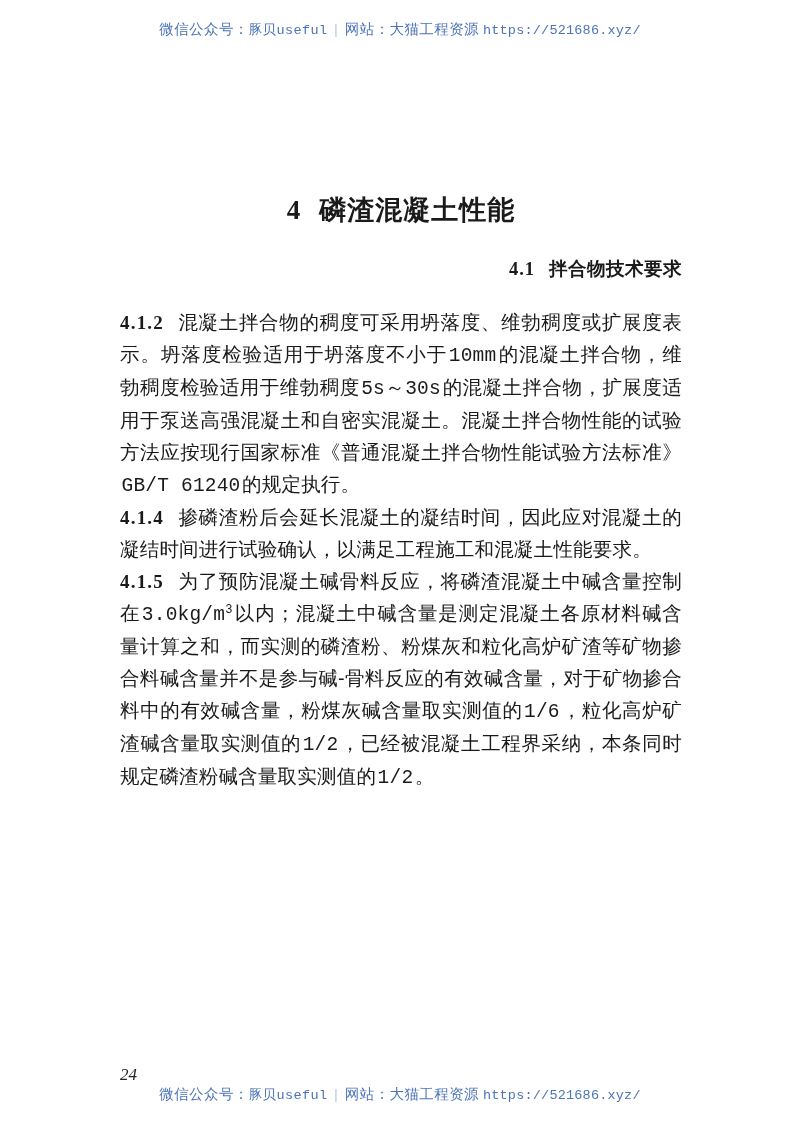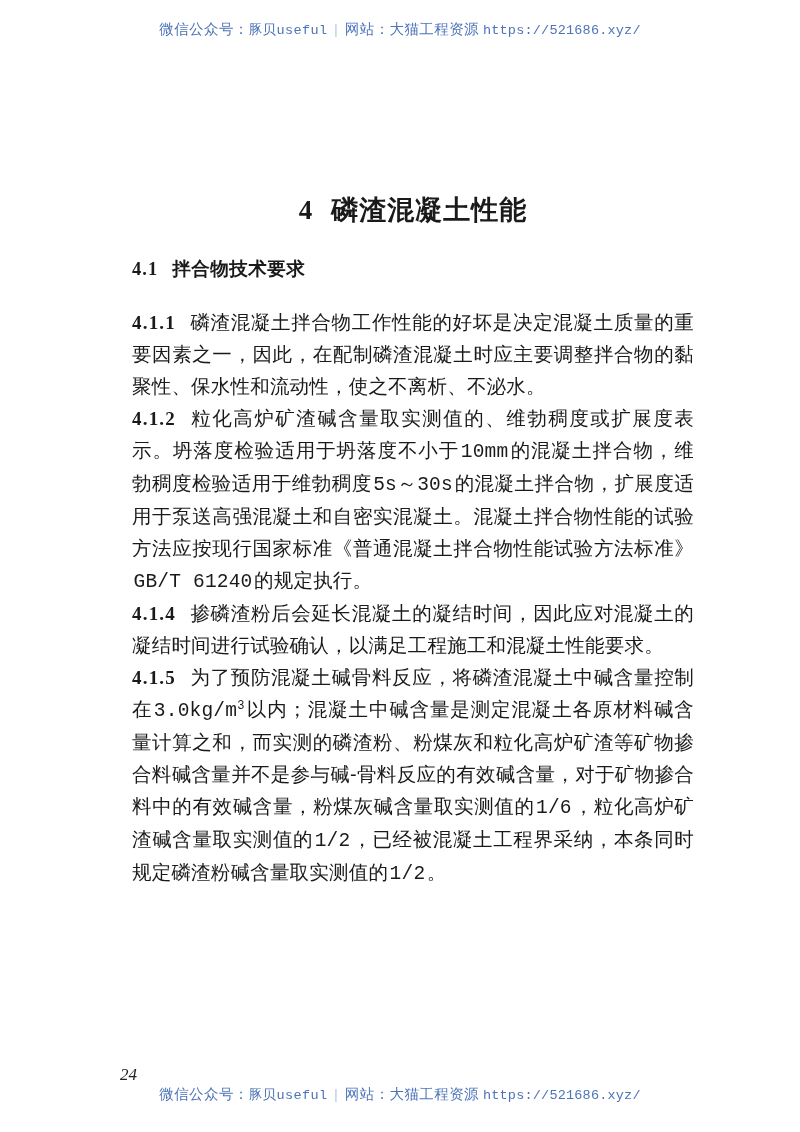--- a/index.html
+++ b/index.html
@@ -52,41 +52,40 @@
     font-family: "Liberation Mono", "DejaVu Sans Mono", monospace;
     font-size: 13.5px;
   }
 
   
   .content {
     position: absolute;
     left: 120px;
     top: 0;
     width: 562px;
-    margin-left: 12px;
   }
 
   .chapter-title {
     margin: 0;
     padding-top: 192px;
     text-align: center;
     font-size: 27px;
     font-weight: bold;
     letter-spacing: 1px;
     font-family: "DejaVu Serif", "Liberation Serif", serif;
   }
   .chapter-title .num {
     font-family: "Liberation Serif", "DejaVu Serif", serif;
     padding-right: 18px;
   }
 
   .section-title {
     margin: 0;
     padding-top: 28px;
-    text-align: left;
+    text-align: right;
     font-size: 18.5px;
     font-weight: bold;
     letter-spacing: 0.5px;
     font-family: "DejaVu Serif", "Liberation Serif", serif;
   }
   .section-title .num {
     font-family: "Liberation Serif", "DejaVu Serif", serif;
     padding-right: 14px;
     letter-spacing: 1px;
   }
@@ -150,22 +149,21 @@
 
     <h1 class="chapter-title">
       <span class="num">4</span><span>磷渣混凝土性能</span>
     </h1>
 
     <h2 class="section-title">
       <span class="num">4.1</span><span>拌合物技术要求</span>
     </h2>
 
     <div class="clauses" id="clause-container">
-        <p class="clause"><span class="cnum">4.1.1</span><span>磷渣混凝土拌合物工作性能的好坏是决定混凝土质量的重要因素之一，因此，在配制磷渣混凝土时应主要调整拌合物的黏聚性、保水性和流动性，使之不离析、不泌水。</span></p>
-        <p class="clause"><span class="cnum">4.1.2</span><span>粒化高炉矿渣碱含量取实测值的、维勃稠度或扩展度表示。坍落度检验适用于坍落度不小于</span><span class="lat">10mm</span><span>的混凝土拌合物，维勃稠度检验适用于维勃稠度</span><span class="lat">5s～30s</span><span>的混凝土拌合物，扩展度适用于泵送高强混凝土和自密实混凝土。混凝土拌合物性能的试验方法应按现行国家标准《普通混凝土拌合物性能试验方法标准》</span><span class="lat">GB/T 61240</span><span>的规定执行。</span></p>
+        <p class="clause"><span class="cnum">4.1.2</span><span>混凝土拌合物的稠度可采用坍落度、维勃稠度或扩展度表示。坍落度检验适用于坍落度不小于</span><span class="lat">10mm</span><span>的混凝土拌合物，维勃稠度检验适用于维勃稠度</span><span class="lat">5s～30s</span><span>的混凝土拌合物，扩展度适用于泵送高强混凝土和自密实混凝土。混凝土拌合物性能的试验方法应按现行国家标准《普通混凝土拌合物性能试验方法标准》</span><span class="lat">GB/T 61240</span><span>的规定执行。</span></p>
         <p class="clause"><span class="cnum">4.1.4</span><span>掺磷渣粉后会延长混凝土的凝结时间，因此应对混凝土的凝结时间进行试验确认，以满足工程施工和混凝土性能要求。</span></p>
         <p class="clause"><span class="cnum">4.1.5</span><span>为了预防混凝土碱骨料反应，将磷渣混凝土中碱含量控制在</span><span class="lat">3.0kg/m<sup>3</sup></span><span>以内；混凝土中碱含量是测定混凝土各原材料碱含量计算之和，而实测的磷渣粉、粉煤灰和粒化高炉矿渣等矿物掺合料碱含量并不是参与碱-骨料反应的有效碱含量，对于矿物掺合料中的有效碱含量，粉煤灰碱含量取实测值的</span><span class="lat">1/6</span><span>，粒化高炉矿渣碱含量取实测值的</span><span class="lat">1/2</span><span>，已经被混凝土工程界采纳，本条同时规定磷渣粉碱含量取实测值的</span><span class="lat">1/2</span><span>。</span></p>
       </div>
 
   </div>
 
   <div class="page-number">24</div>
 
   <div class="watermark watermark-bottom">
     <span>微信公众号：</span><span class="wm-latin">豚贝useful</span><span class="wm-sep">|</span><span>网站：</span><span>大猫工程资源</span>&nbsp;<span class="wm-url">https://521686.xyz/</span>

